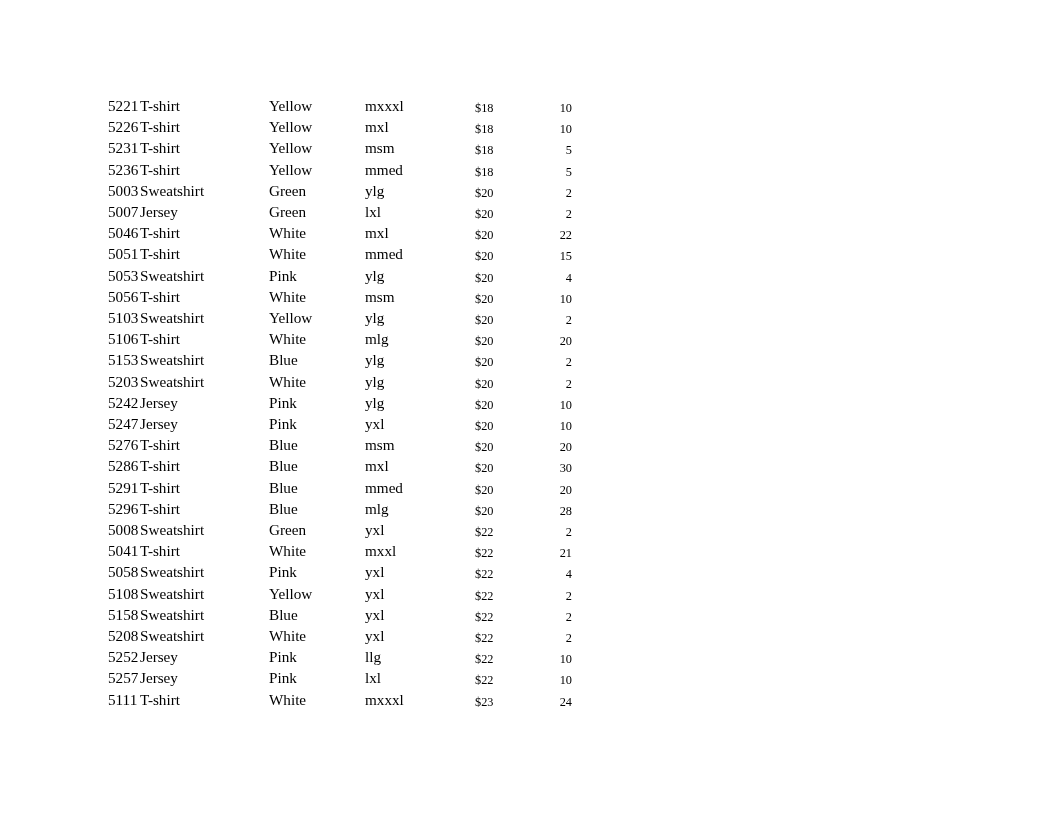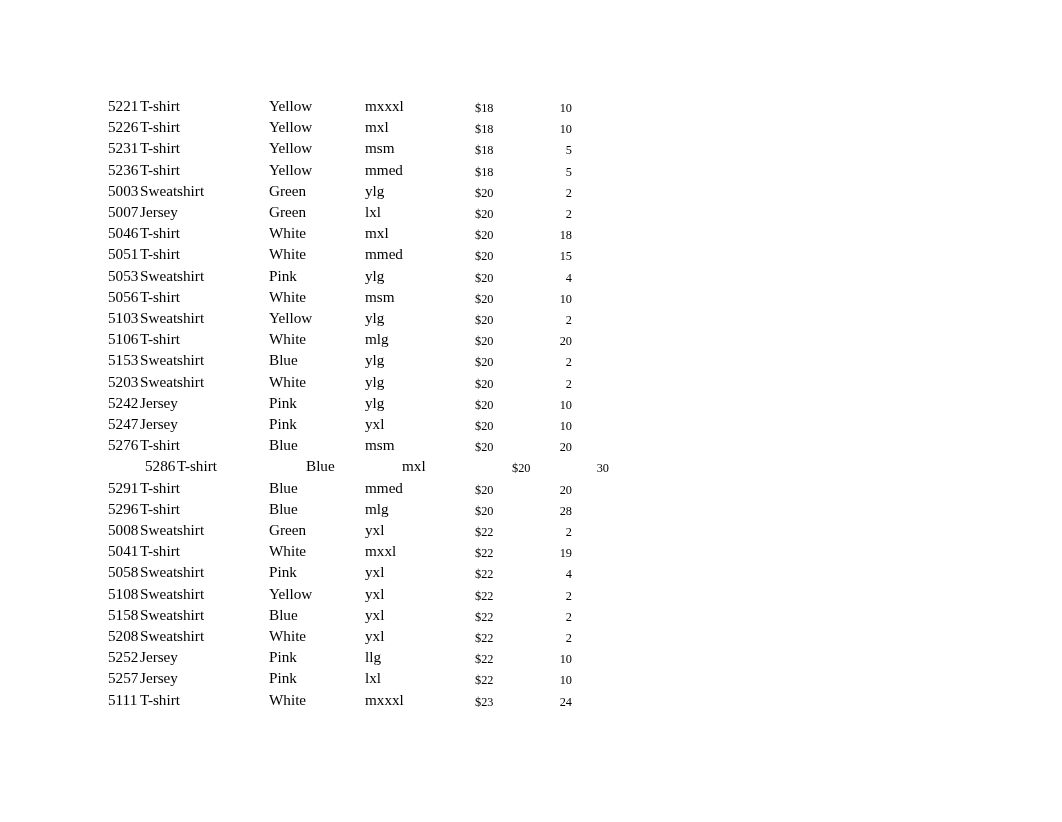--- a/index.html
+++ b/index.html
@@ -121,21 +121,21 @@
       <span class="cell c-size">lxl</span>
       <span class="cell c-price">$20</span>
       <span class="cell c-qty">2</span>
     </div>
     <div class="row" style="top: 225.2px;">
       <span class="cell c-id">5046</span>
       <span class="cell c-product">T-shirt</span>
       <span class="cell c-color">White</span>
       <span class="cell c-size">mxl</span>
       <span class="cell c-price">$20</span>
-      <span class="cell c-qty">18</span>
+      <span class="cell c-qty">22</span>
     </div>
     <div class="row" style="top: 246.4px;">
       <span class="cell c-id">5051</span>
       <span class="cell c-product">T-shirt</span>
       <span class="cell c-color">White</span>
       <span class="cell c-size">mmed</span>
       <span class="cell c-price">$20</span>
       <span class="cell c-qty">15</span>
     </div>
     <div class="row" style="top: 267.6px; padding-left: 28px;">
@@ -203,21 +203,21 @@
       <span class="cell c-qty">10</span>
     </div>
     <div class="row" style="top: 437.2px;">
       <span class="cell c-id">5276</span>
       <span class="cell c-product">T-shirt</span>
       <span class="cell c-color">Blue</span>
       <span class="cell c-size">msm</span>
       <span class="cell c-price">$20</span>
       <span class="cell c-qty">20</span>
     </div>
-    <div class="row" style="top: 458.4px; margin-left: 37px;">
+    <div class="row" style="top: 458.4px;">
       <span class="cell c-id">5286</span>
       <span class="cell c-product">T-shirt</span>
       <span class="cell c-color">Blue</span>
       <span class="cell c-size">mxl</span>
       <span class="cell c-price">$20</span>
       <span class="cell c-qty">30</span>
     </div>
     <div class="row" style="top: 479.6px;">
       <span class="cell c-id">5291</span>
       <span class="cell c-product">T-shirt</span>
@@ -241,21 +241,21 @@
       <span class="cell c-size">yxl</span>
       <span class="cell c-price">$22</span>
       <span class="cell c-qty">2</span>
     </div>
     <div class="row" style="top: 543.2px;">
       <span class="cell c-id">5041</span>
       <span class="cell c-product">T-shirt</span>
       <span class="cell c-color">White</span>
       <span class="cell c-size">mxxl</span>
       <span class="cell c-price">$22</span>
-      <span class="cell c-qty">19</span>
+      <span class="cell c-qty">21</span>
     </div>
     <div class="row" style="top: 564.4px;">
       <span class="cell c-id">5058</span>
       <span class="cell c-product">Sweatshirt</span>
       <span class="cell c-color">Pink</span>
       <span class="cell c-size">yxl</span>
       <span class="cell c-price">$22</span>
       <span class="cell c-qty">4</span>
     </div>
     <div class="row" style="top: 585.6px;">

